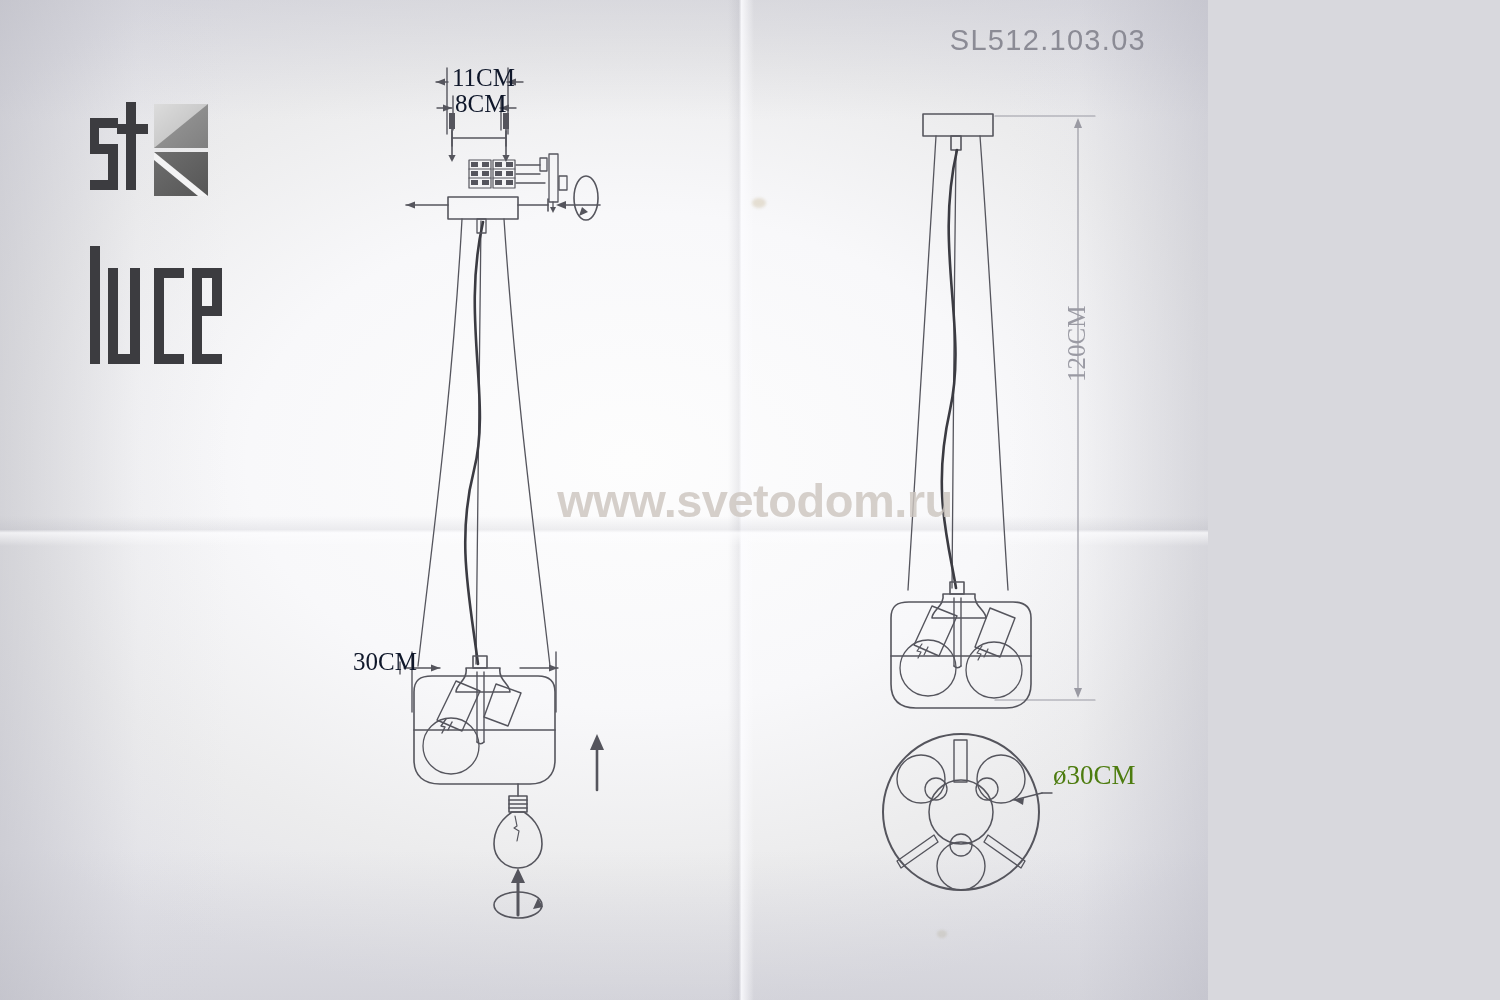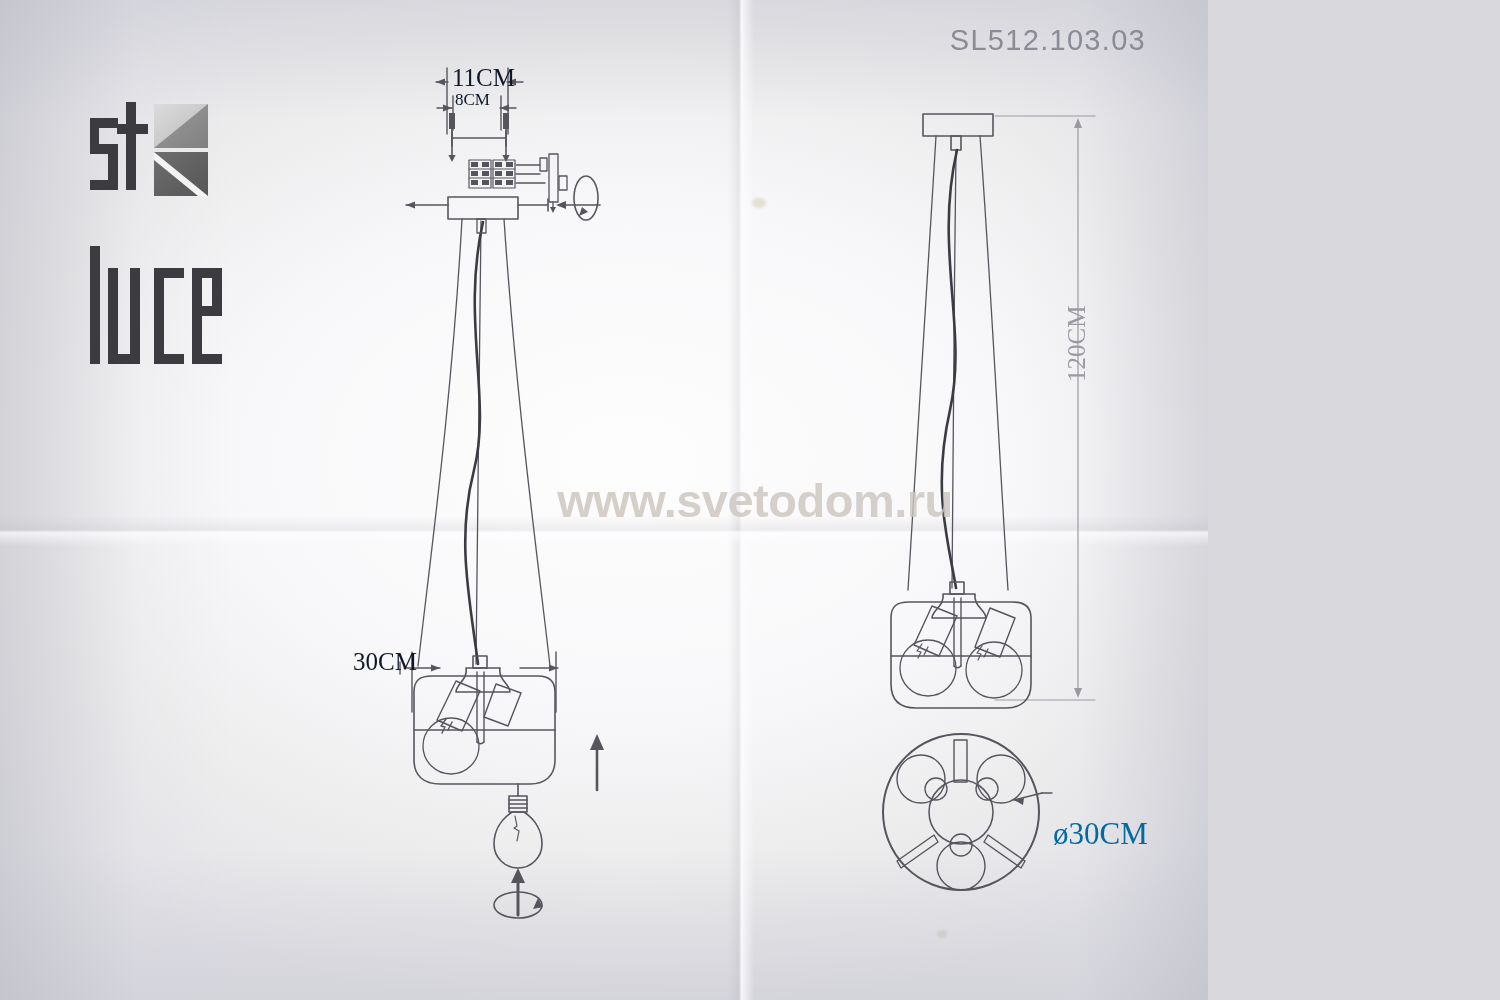--- a/index.html
+++ b/index.html
@@ -107,29 +107,29 @@
     width: 1500px; height: 1000px;
     pointer-events: none;
   }
   .dim-label {
     position: absolute;
     font-family: "Liberation Serif", serif;
     color: #0f172a;
     white-space: nowrap;
   }
   #lbl-11cm { left: 452px; top: 64px; font-size: 25px; }
-  #lbl-8cm  { left: 455px; top: 90px; font-size: 17px; }
+  #lbl-8cm  { left: 455px; top: 90px; font-size: 25px; }
   #lbl-30cm { left: 353px; top: 648px; font-size: 25px; }
   #lbl-120cm {
     left: 1063px; top: 382px; font-size: 25px;
     transform: rotate(-90deg);
     transform-origin: left top;
     color: #9a9aa3;
   }
-  #lbl-dia30cm { left: 1053px; top: 816px; font-size: 31px; color: #0369a1; }
+  #lbl-dia30cm { left: 1053px; top: 760px; font-size: 27px; color: #4d7c0f; }
 </style>
 </head>
 <body>
 
 <div id="page">
 
   <div class="paper-base"></div>
   <div class="vignette-top"></div>
   <div class="vignette-bottom"></div>
   <div class="vignette-left"></div>

